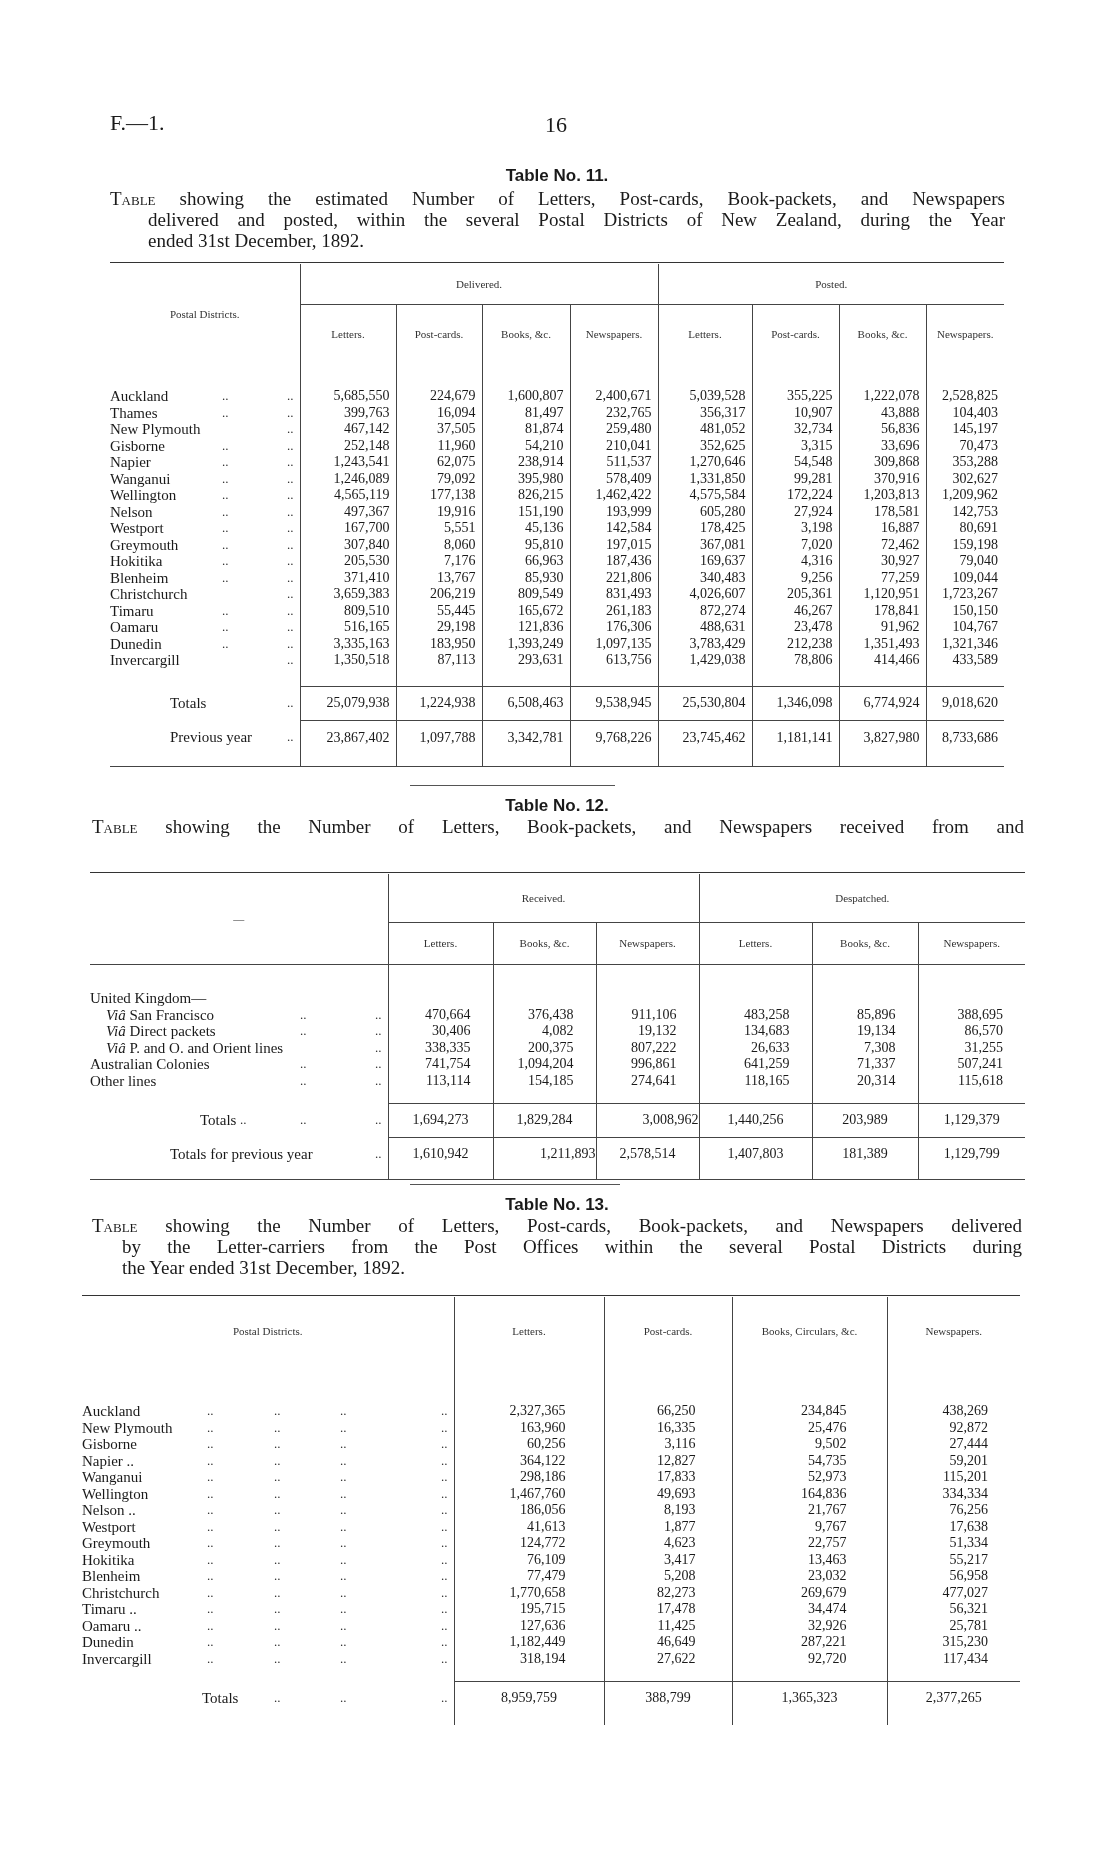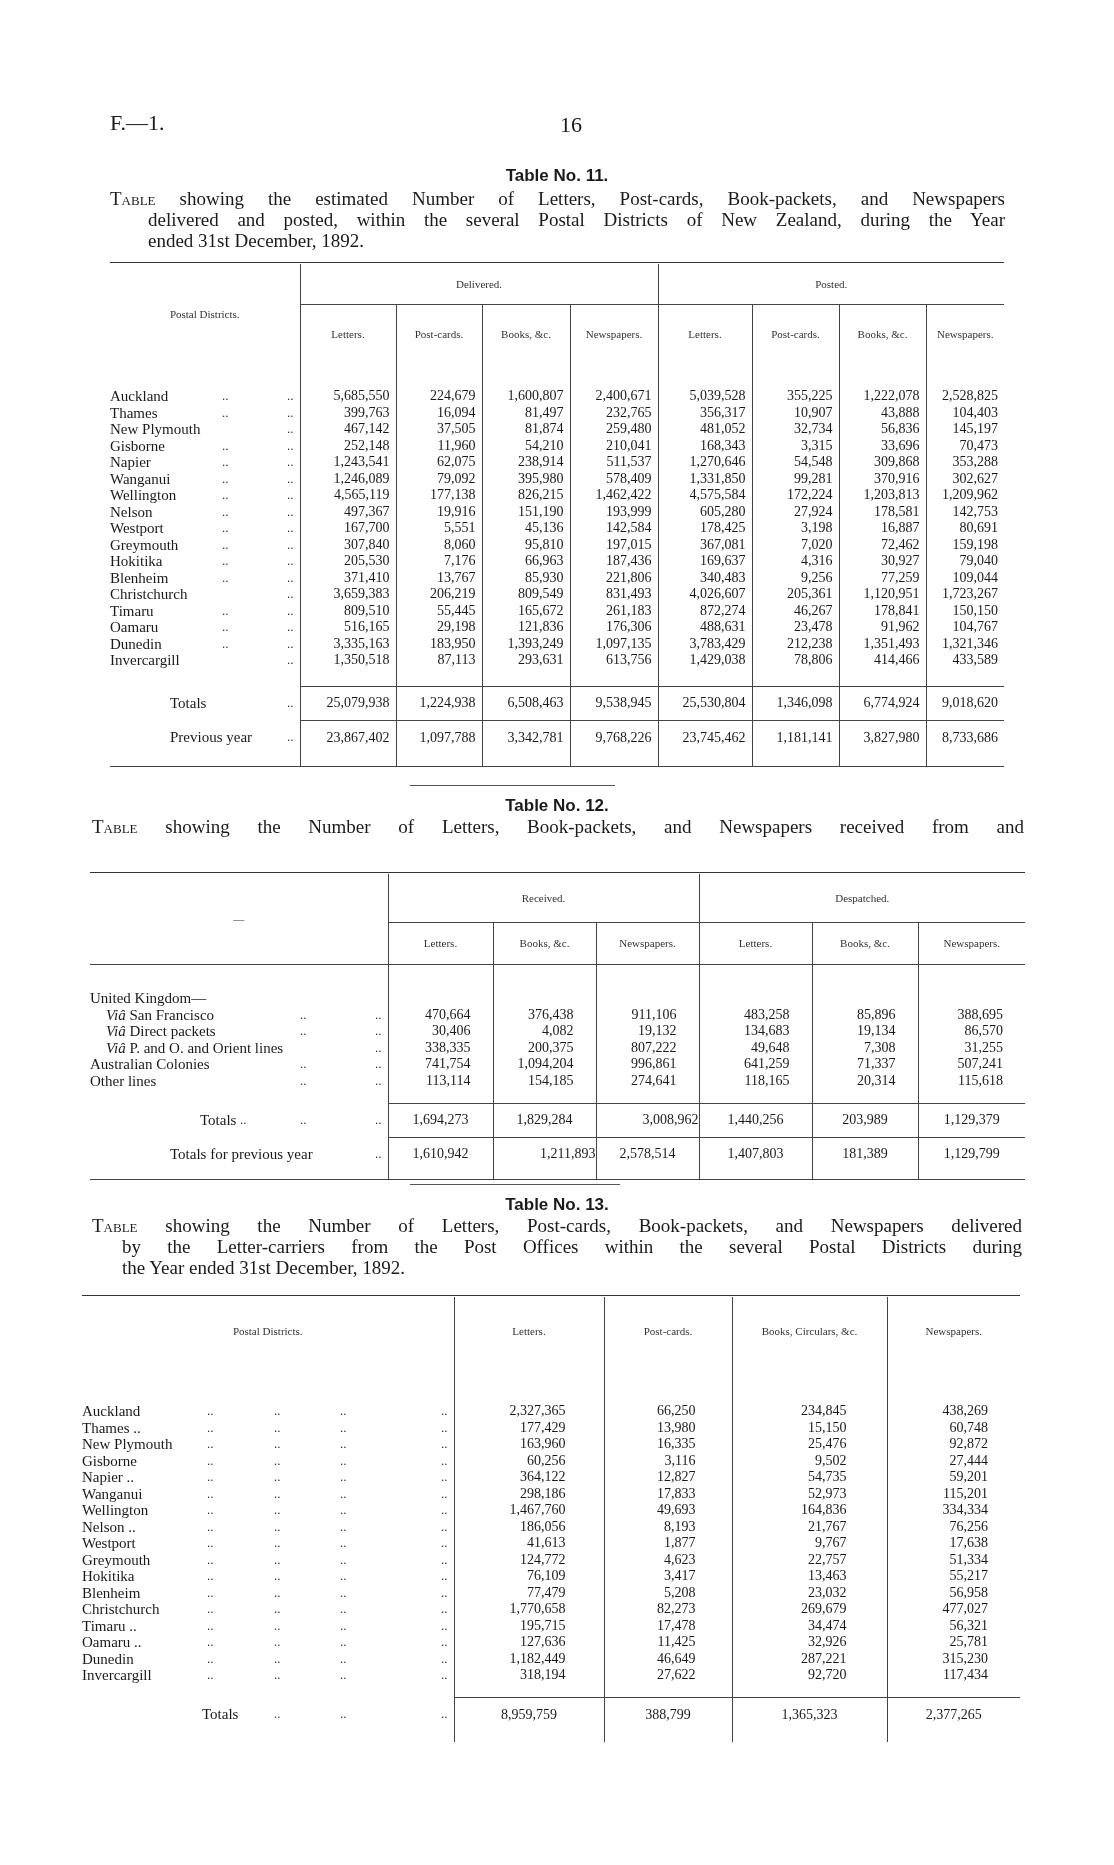--- a/index.html
+++ b/index.html
@@ -1,20 +1,20 @@
 <!DOCTYPE html>
 <html><head>
 <meta charset="utf-8">
 <style>
   html, body { margin: 0; padding: 0; background: #ffffff; }
   body { width: 1114px; height: 1865px; position: relative; color: #1a1a1a;
          font-family: "DejaVu Serif", "Liberation Serif", serif; overflow: hidden; }
   .page { position: absolute; left: 0; top: 0; width: 1114px; height: 1865px; }
   .hdr-left { position: absolute; left: 110px; top: 110px; font-size: 22px; font-family: "Liberation Serif", serif; }
-  .hdr-center { position: absolute; left: 545px; top: 112px; font-size: 22px; font-family: "Liberation Serif", serif; margin-left: 15px; }
+  .hdr-center { position: absolute; left: 545px; top: 112px; font-size: 22px; font-family: "Liberation Serif", serif; }
   .tbl-title { position: absolute; left: 0; width: 1114px; text-align: center; font-weight: bold;
                font-family: "Liberation Sans", sans-serif; font-size: 17px; }
   .caption { position: absolute; font-family: "Liberation Serif", serif; font-size: 19px; line-height: 21px; text-align: justify; }
   .caption .sc { font-variant: small-caps; }
   .caption .ln { display: block; }
   .caption .indent { padding-left: 38px; }
   .caption .justify { text-align: justify; text-align-last: justify; }
   .hline { position: absolute; height: 0; border-top: 1.5px solid #333; }
   .thin { border-top: 1px solid #555; }
   table.data { position: absolute; border-collapse: collapse; font-family: "Liberation Serif", serif; }
@@ -116,21 +116,21 @@
           <td class="num vl">32,734</td>
           <td class="num vl">56,836</td>
           <td class="num vl">145,197</td>
         </tr>
         <tr>
           <td class="name" style="position:relative"><span>Gisborne</span><span class="dots" style="position:absolute; left:112px;">..</span><span class="dots" style="position:absolute; right:6px;">..</span></td>
           <td class="num vl">252,148</td>
           <td class="num vl">11,960</td>
           <td class="num vl">54,210</td>
           <td class="num vl">210,041</td>
-          <td class="num vl">168,343</td>
+          <td class="num vl">352,625</td>
           <td class="num vl">3,315</td>
           <td class="num vl">33,696</td>
           <td class="num vl">70,473</td>
         </tr>
         <tr>
           <td class="name" style="position:relative"><span>Napier</span><span class="dots" style="position:absolute; left:112px;">..</span><span class="dots" style="position:absolute; right:6px;">..</span></td>
           <td class="num vl">1,243,541</td>
           <td class="num vl">62,075</td>
           <td class="num vl">238,914</td>
           <td class="num vl">511,537</td>
@@ -385,21 +385,21 @@
           <td class="num vl" style="padding-right:22px !important">19,132</td>
           <td class="num vl" style="padding-right:22px !important">134,683</td>
           <td class="num vl" style="padding-right:22px !important">19,134</td>
           <td class="num vl" style="padding-right:22px !important">86,570</td>
         </tr>
         <tr>
           <td class="name" style="position:relative;padding-left:16px;"><span class="italic">Viâ</span><span> P. and O. and Orient lines</span><span class="dots" style="position:absolute; right:6px;">..</span></td>
           <td class="num vl" style="padding-right:22px !important">338,335</td>
           <td class="num vl" style="padding-right:22px !important">200,375</td>
           <td class="num vl" style="padding-right:22px !important">807,222</td>
-          <td class="num vl" style="padding-right:22px !important">49,648</td>
+          <td class="num vl" style="padding-right:22px !important">26,633</td>
           <td class="num vl" style="padding-right:22px !important">7,308</td>
           <td class="num vl" style="padding-right:22px !important">31,255</td>
         </tr>
         <tr>
           <td class="name" style="position:relative;"><span>Australian Colonies</span><span class="dots" style="position:absolute; left:210px;">..</span><span class="dots" style="position:absolute; right:6px;">..</span></td>
           <td class="num vl" style="padding-right:22px !important">741,754</td>
           <td class="num vl" style="padding-right:22px !important">1,094,204</td>
           <td class="num vl" style="padding-right:22px !important">996,861</td>
           <td class="num vl" style="padding-right:22px !important">641,259</td>
           <td class="num vl" style="padding-right:22px !important">71,337</td>
@@ -488,27 +488,20 @@
           <td class="vl"></td>
         </tr>
         <tr>
           <td class="name" style="position:relative;"><span>Auckland</span><span class="dots" style="position:absolute; left:125px;">..</span><span class="dots" style="position:absolute; left:192px;">..</span><span class="dots" style="position:absolute; left:258px;">..</span><span class="dots" style="position:absolute; right:6px;">..</span></td>
           <td class="num vl" style="padding-right:38px !important">2,327,365</td>
           <td class="num vl" style="padding-right:36px !important">66,250</td>
           <td class="num vl" style="padding-right:40px !important">234,845</td>
           <td class="num vl" style="padding-right:32px !important">438,269</td>
         </tr>
         <tr>
-          <td class="name" style="position:relative;"><span>Thames ..</span><span class="dots" style="position:absolute; left:125px;">..</span><span class="dots" style="position:absolute; left:192px;">..</span><span class="dots" style="position:absolute; left:258px;">..</span><span class="dots" style="position:absolute; right:6px;">..</span></td>
-          <td class="num vl" style="padding-right:38px !important">177,429</td>
-          <td class="num vl" style="padding-right:36px !important">13,980</td>
-          <td class="num vl" style="padding-right:40px !important">15,150</td>
-          <td class="num vl" style="padding-right:32px !important">60,748</td>
-        </tr>
-        <tr>
           <td class="name" style="position:relative;"><span>New Plymouth</span><span class="dots" style="position:absolute; left:125px;">..</span><span class="dots" style="position:absolute; left:192px;">..</span><span class="dots" style="position:absolute; left:258px;">..</span><span class="dots" style="position:absolute; right:6px;">..</span></td>
           <td class="num vl" style="padding-right:38px !important">163,960</td>
           <td class="num vl" style="padding-right:36px !important">16,335</td>
           <td class="num vl" style="padding-right:40px !important">25,476</td>
           <td class="num vl" style="padding-right:32px !important">92,872</td>
         </tr>
         <tr>
           <td class="name" style="position:relative;"><span>Gisborne</span><span class="dots" style="position:absolute; left:125px;">..</span><span class="dots" style="position:absolute; left:192px;">..</span><span class="dots" style="position:absolute; left:258px;">..</span><span class="dots" style="position:absolute; right:6px;">..</span></td>
           <td class="num vl" style="padding-right:38px !important">60,256</td>
           <td class="num vl" style="padding-right:36px !important">3,116</td>

